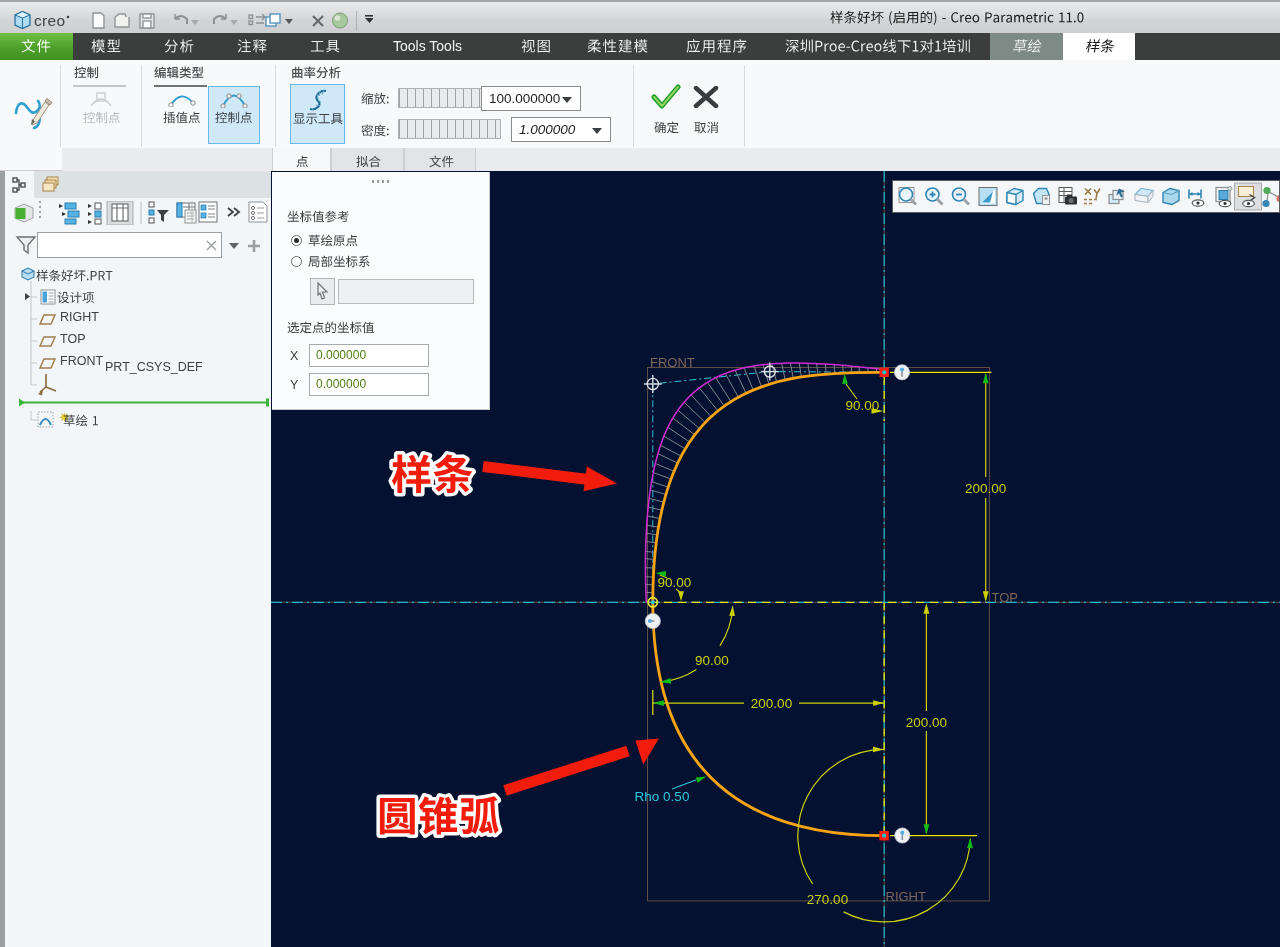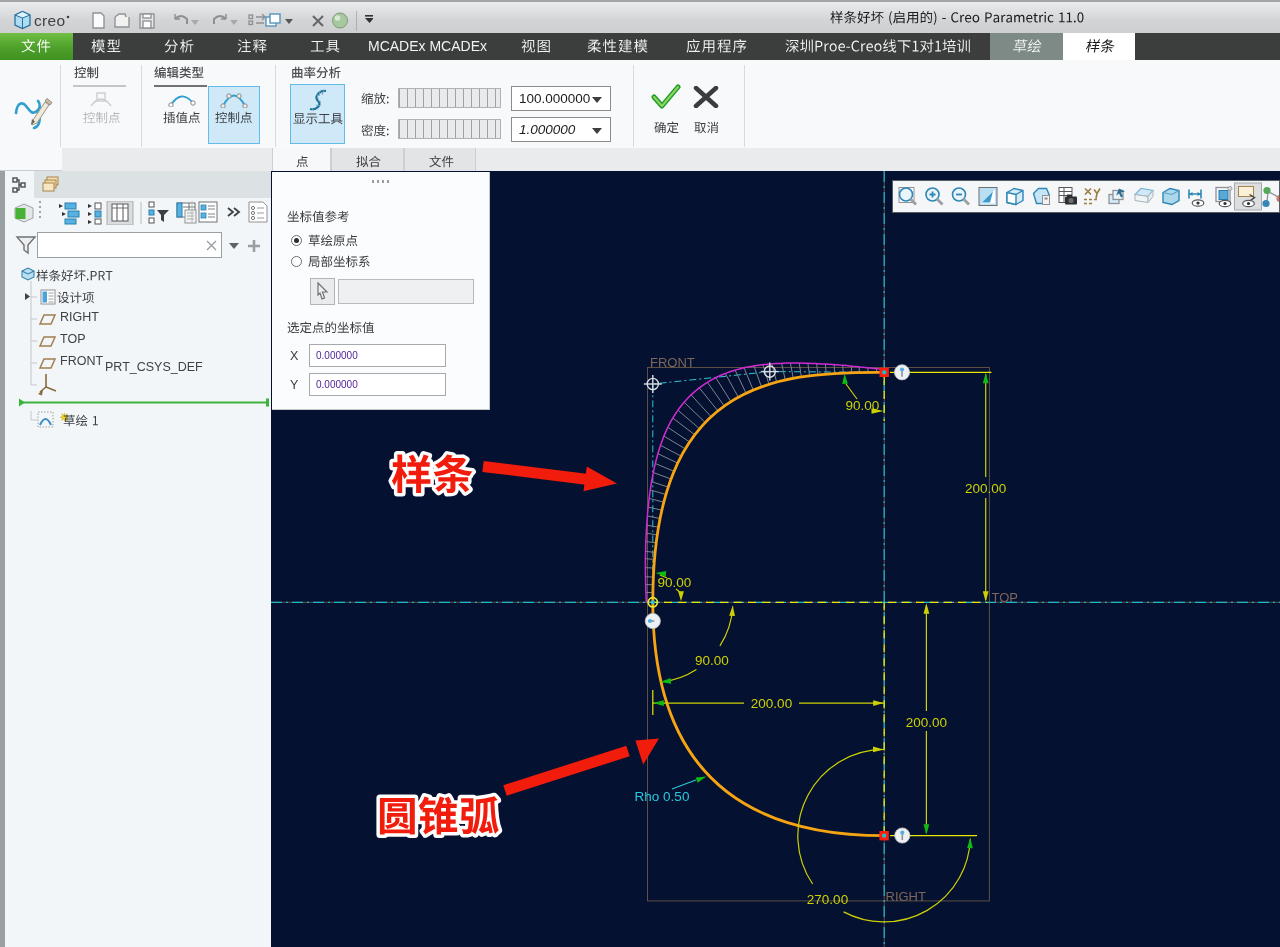--- a/index.html
+++ b/index.html
@@ -45,22 +45,22 @@
 #canvas { position:absolute; left:271px; top:171px; width:1009px; height:776px; background:#041130; }
 #gsvg { position:absolute; left:0; top:0; }
 
 #fpanel { position:absolute; left:1px; top:1px; width:218px; height:238px; background:#fbfcfd;
   border-right:1px solid #c6c9cb; border-bottom:1px solid #c6c9cb; font-size:12.5px; color:#3a3d3f; }
 .fp-dots { position:absolute; left:100px; top:8px; width:20px; height:3px;
   background:repeating-linear-gradient(90deg,#9a9ea0 0 2px,transparent 2px 5px); }
 .radio { position:absolute; width:11px; height:11px; border:1px solid #6b6f72; border-radius:50%; background:#fff; }
 .radio.sel:after { content:""; position:absolute; left:2px; top:2px; width:5px; height:5px;
   border-radius:50%; background:#2b2e30; }
-.fpinput { position:absolute; width:137px; height:23px; border:1px solid #a6aaad; background:#fff;
-  font-size:10px; color:#4c1d95; line-height:21px; padding-left:6px; }
+.fpinput { position:absolute; width:120px; height:23px; border:1px solid #a6aaad; background:#fff;
+  font-size:12px; color:#4d7c0f; line-height:21px; padding-left:6px; }
 
 #viewbar { position:absolute; left:621px; top:9px; width:388px; height:33px; background:#f5f6f7;
   border:1px solid #5a5d5f; }
 </style>
 </head>
 <body>
 
 <div id="titlebar">
   <svg id="logo" width="360" height="24" viewBox="0 0 360 24">
 
@@ -112,21 +112,21 @@
     <rect x="343" y="2" width="1" height="20" fill="#aeb1b2"></rect>
     <polygon points="352,9 361,9 356.5,14" fill="#2f3233"></polygon>
     <rect x="352" y="6" width="9" height="1.6" fill="#2f3233"></rect>
   </svg>
 
 </div>
 
 <div id="tabbar">
   <div class="tab" id="tab-file"></div>
 
-  <div class="tab" style="left:367px;width:121px;letter-spacing:0;">MCADEx MCADEx</div>
+  <div class="tab" style="left:367px;width:121px;letter-spacing:0;">Tools Tools</div>
 
   <div class="tab" style="left:990px;width:73px;background:#7d8a85;"></div>
   <div class="tab" style="left:1063px;width:72px;background:#fff;"></div>
 </div>
 
 <div id="ribbon">
 
   <svg style="position:absolute;left:14px;top:35px;" width="40" height="40" viewBox="0 0 40 40">
     <path d="M2,18 C3,8 8,6 12,11 C16,16 18,20 23,16 C27,13 26,8 24,6" fill="none" stroke="#2f9fd0" stroke-width="2.6" stroke-linecap="round"></path>
     <path d="M23,16 q4,6 2,12 q-1,4 -5,5" fill="none" stroke="#2f9fd0" stroke-width="2.6" stroke-linecap="round"></path>
@@ -162,21 +162,21 @@
 
   <div class="sep" style="left:275px;"></div>
 
   <div class="rbsel" style="left:290px;top:24px;width:55px;height:60px;"></div>
   <svg style="position:absolute;left:303px;top:29px;" width="26" height="22" viewBox="0 0 26 22">
     <path d="M23,2 q-5,-1 -8,3 q-3,4 0,7 q3,3 0,6 q-3,3 -8,2" fill="none" stroke="#1f6f96" stroke-width="2.2"></path>
     <path d="M21,1 l-2,5 M17,2 l-1,5 M14,5 l1,5 M15,11 l3,2 M13,16 l4,1 M9,19 l2,3" stroke="#6aa7c4" stroke-width="1"></path>
   </svg>
 
   <div class="wheel" style="left:398px;top:28px;"></div>
-  <div class="combo" style="left:511px;top:26px;">100.000000</div>
+  <div class="combo" style="left:481px;top:26px;">100.000000</div>
 
   <div class="wheel" style="left:398px;top:59px;"></div>
   <div class="combo" style="left:511px;top:57px;font-style:italic;">1.000000</div>
   <div class="sep" style="left:633px;"></div>
 
   <svg style="position:absolute;left:650px;top:24px;" width="32" height="26" viewBox="0 0 32 26">
     <path d="M4,13 L12,22 L28,3" fill="none" stroke="#1f9c28" stroke-width="5" stroke-linecap="round" stroke-linejoin="round"></path>
     <path d="M4,13 L12,22 L28,3" fill="none" stroke="#8ed65f" stroke-width="2" stroke-linecap="round" stroke-linejoin="round"></path>
   </svg>
 

